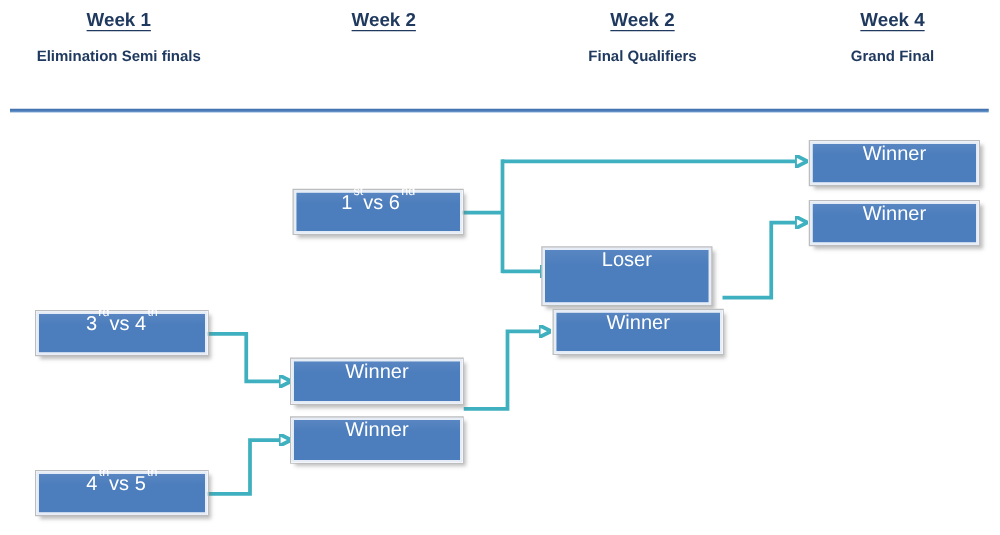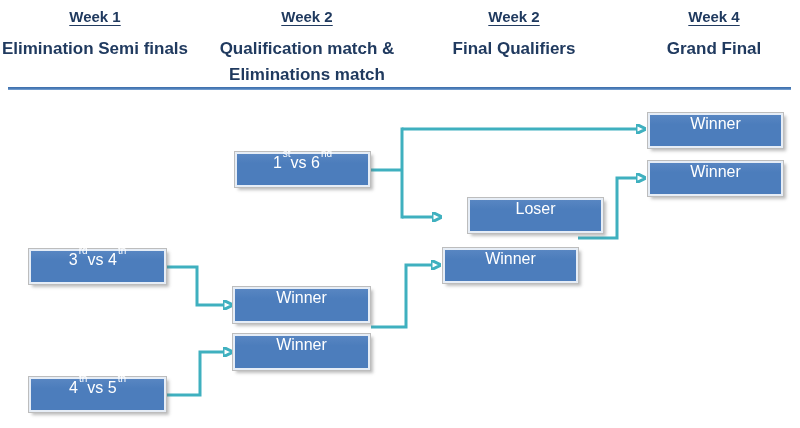--- a/index.html
+++ b/index.html
@@ -23,21 +23,21 @@
     text-align:center;
     color:var(--navy);
     font-weight:bold;
   }
   .week-title{
     font-size:15px;
     text-decoration:underline;
     text-underline-offset:3px;
   }
   .week-subtitle{
-    font-size:17px;
+    font-size:12px;
     margin-top:11px;
     line-height:1.55;
   }
   .wk1{left:0px;}
   .wk2{left:212px;}
   .wk3{left:419px;}
   .wk4{left:619px;}
   .divider{
     position:absolute;
     left:8px;top:87px;
@@ -73,21 +73,20 @@
 <body>
 
 <div class="canvas">
 
   <div class="week wk1">
     <div class="week-title">Week 1</div>
     <div class="week-subtitle">Elimination Semi finals</div>
   </div>
   <div class="week wk2">
     <div class="week-title">Week 2</div>
-    <div class="week-subtitle">Qualification match &amp; Eliminations match</div>
   </div>
   <div class="week wk3">
     <div class="week-title">Week 2</div>
     <div class="week-subtitle">Final Qualifiers</div>
   </div>
   <div class="week wk4">
     <div class="week-title">Week 4</div>
     <div class="week-subtitle">Grand Final</div>
   </div>
 
@@ -108,21 +107,21 @@
     <path d="M166,395 H200 V352 H224" marker-end="url(#arrow)"></path>
     <path d="M371,327 H406 V265 H432" marker-end="url(#arrow)"></path>
   </svg>
 
   <div class="node" style="left:235px;top:152px;width:135px;height:35px;">
       <span>1</span>
       <sup>st</sup>
       <span> vs 6</span>
       <sup>nd</sup>
     </div>
-  <div class="node" style="left:468px;top:198px;width:135px;height:35px;">
+  <div class="node" style="left:434px;top:198px;width:135px;height:46px;">
       <span>Loser</span>
     </div>
   <div class="node" style="left:443px;top:248px;width:135px;height:35px;">
       <span>Winner</span>
     </div>
   <div class="node" style="left:648px;top:113px;width:135px;height:35px;">
       <span>Winner</span>
     </div>
   <div class="node" style="left:648px;top:161px;width:135px;height:35px;">
       <span>Winner</span>

